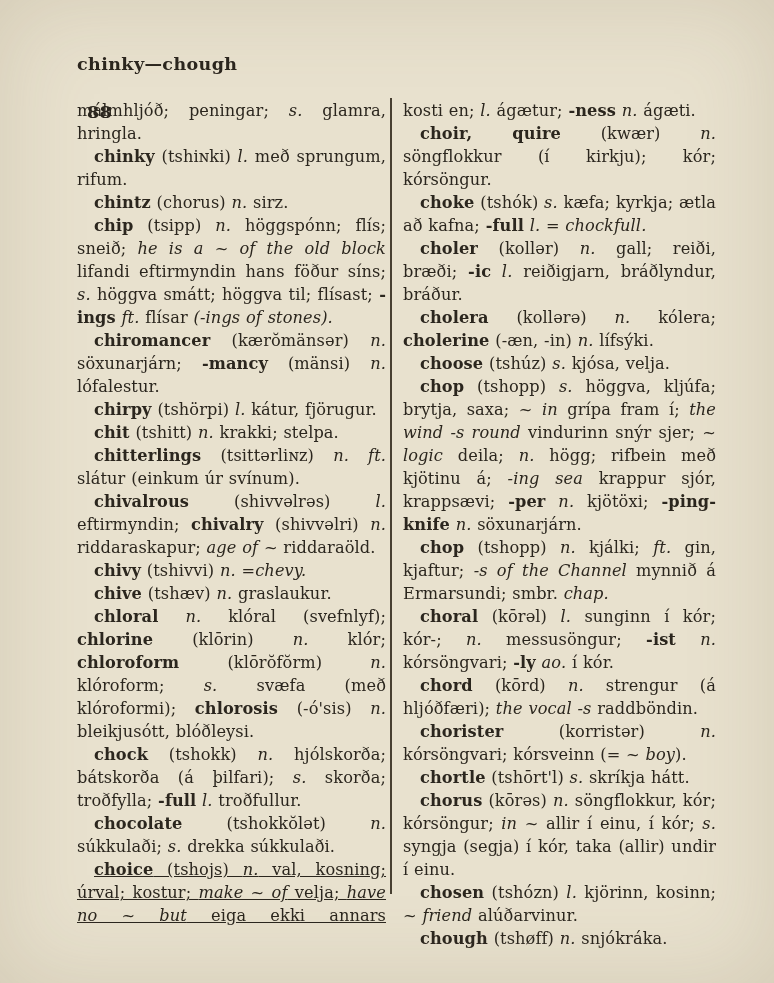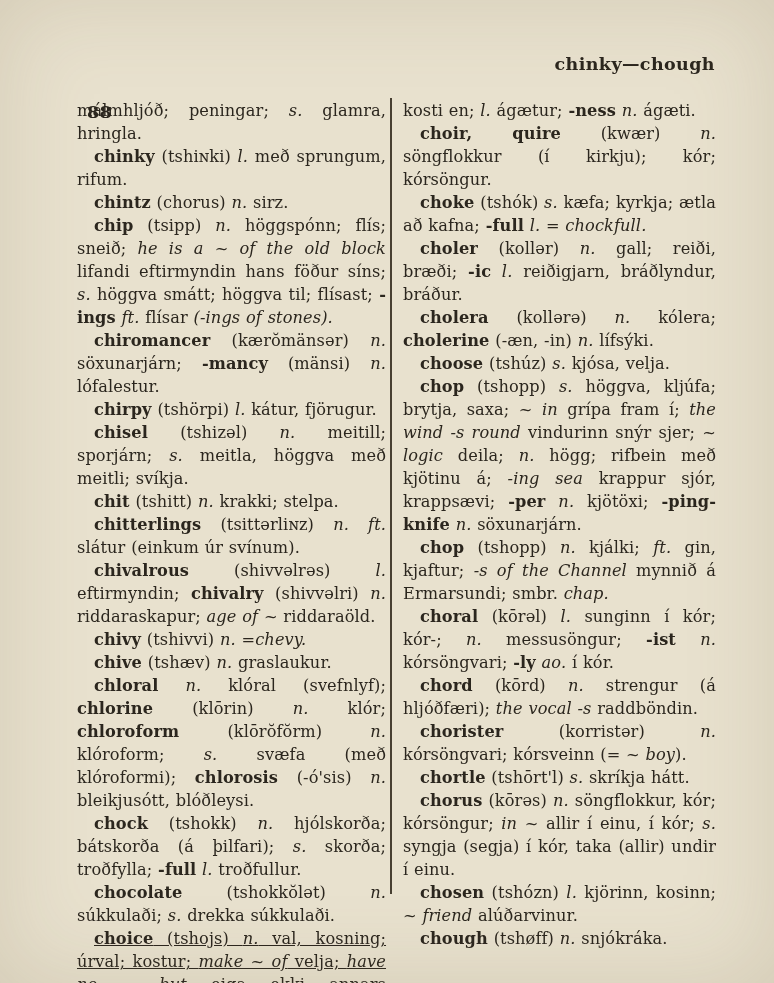--- a/index.html
+++ b/index.html
@@ -18,21 +18,21 @@
   }
   .page::after{
     content:"";position:absolute;inset:0;pointer-events:none;
     box-shadow:inset 0 0 90px rgba(120,105,70,0.18);
   }
   .page-header{
     position:absolute;top:54px;left:77px;width:638px;height:24px;
     font-weight:bold;font-size:17.5px;letter-spacing:0.4px;
   }
   .page-number{position:absolute;left:10px;top:0;margin-top:48px;}
-  .guide-words{display:block;text-align:right;}
+  .guide-words{display:block;text-align:left;}
   .col{
     position:absolute;top:99px;width:309px;
     font-size:16.2px;line-height:23px;
     text-align:justify;text-justify:inter-word;
     letter-spacing:0.1px;word-spacing:0.5px;
   }
   .col-left{left:77px;}
   .col-right{left:403px;width:313px;}
   .divider{
     position:absolute;left:390px;top:98px;width:2px;height:796px;
@@ -55,21 +55,20 @@
     <span class="guide-words">chinky—chough</span>
   </div>
 
   <div class="col col-left">
       <p class="entry"><span class="r">málmhljóð; peningar; </span><span class="i">s.</span><span class="r"> glamra, hringla.</span></p>
       <p class="entry indent"><span class="b">chinky</span><span class="r"> (tshiɴki) </span><span class="i">l.</span><span class="r"> með sprungum, rifum.</span></p>
       <p class="entry indent"><span class="b">chintz</span><span class="r"> (chorus) </span><span class="i">n.</span><span class="r"> sirz.</span></p>
       <p class="entry indent"><span class="b">chip</span><span class="r"> (tsipp) </span><span class="i">n.</span><span class="r"> höggspónn; flís; sneið; </span><span class="i">he is a ~ of the old block</span><span class="r"> lifandi eftirmyndin hans föður síns; </span><span class="i">s.</span><span class="r"> höggva smátt; höggva til; flísast; </span><span class="b">-ings</span><span class="r"> </span><span class="i">ft.</span><span class="r"> flísar </span><span class="i">(-ings of stones).</span></p>
       <p class="entry indent"><span class="b">chiromancer</span><span class="r"> (kærŏmänsər) </span><span class="i">n.</span><span class="r"> söxunarjárn; </span><span class="b">-mancy</span><span class="r"> (mänsi) </span><span class="i">n.</span><span class="r"> lófalestur.</span></p>
       <p class="entry indent"><span class="b">chirpy</span><span class="r"> (tshörpi) </span><span class="i">l.</span><span class="r"> kátur, fjörugur.</span></p>
-      <p class="entry indent"><span class="b">chisel</span><span class="r"> (tshizəl) </span><span class="i">n.</span><span class="r"> meitill; sporjárn; </span><span class="i">s.</span><span class="r"> meitla, höggva með meitli; svíkja.</span></p>
       <p class="entry indent"><span class="b">chit</span><span class="r"> (tshitt) </span><span class="i">n.</span><span class="r"> krakki; stelpa.</span></p>
       <p class="entry indent"><span class="b">chitterlings</span><span class="r"> (tsittərliɴz) </span><span class="i">n. ft.</span><span class="r"> slátur (einkum úr svínum).</span></p>
       <p class="entry indent"><span class="b">chivalrous</span><span class="r"> (shivvəlrəs) </span><span class="i">l.</span><span class="r"> eftirmyndin; </span><span class="b">chivalry</span><span class="r"> (shivvəlri) </span><span class="i">n.</span><span class="r"> riddaraskapur; </span><span class="i">age of ~</span><span class="r"> riddaraöld.</span></p>
       <p class="entry indent"><span class="b">chivy</span><span class="r"> (tshivvi) </span><span class="i">n.</span><span class="r"> =</span><span class="i">chevy.</span></p>
       <p class="entry indent"><span class="b">chive</span><span class="r"> (tshæv) </span><span class="i">n.</span><span class="r"> graslaukur.</span></p>
       <p class="entry indent"><span class="b">chloral</span><span class="r"> </span><span class="i">n.</span><span class="r"> klóral (svefnlyf); </span><span class="b">chlorine</span><span class="r"> (klōrin) </span><span class="i">n.</span><span class="r"> klór; </span><span class="b">chloroform</span><span class="r"> (klōrŏfŏrm) </span><span class="i">n.</span><span class="r"> klóroform; </span><span class="i">s.</span><span class="r"> svæfa (með klóroformi); </span><span class="b">chlorosis</span><span class="r"> (-ó'sis) </span><span class="i">n.</span><span class="r"> bleikjusótt, blóðleysi.</span></p>
       <p class="entry indent"><span class="b">chock</span><span class="r"> (tshokk) </span><span class="i">n.</span><span class="r"> hjólskorða; bátskorða (á þilfari); </span><span class="i">s.</span><span class="r"> skorða; troðfylla; </span><span class="b">-full</span><span class="r"> </span><span class="i">l.</span><span class="r"> troðfullur.</span></p>
       <p class="entry indent"><span class="b">chocolate</span><span class="r"> (tshokkŏlət) </span><span class="i">n.</span><span class="r"> súkkulaði; </span><span class="i">s.</span><span class="r"> drekka súkkulaði.</span></p>
       <p class="entry indent jlast"><span class="b">choice</span><span class="r"> (tshojs) </span><span class="i">n.</span><span class="r"> val, kosning; úrval; kostur; </span><span class="i">make ~ of</span><span class="r"> velja; </span><span class="i">have no ~ but</span><span class="r"> eiga ekki annars</span></p>
     </div>

